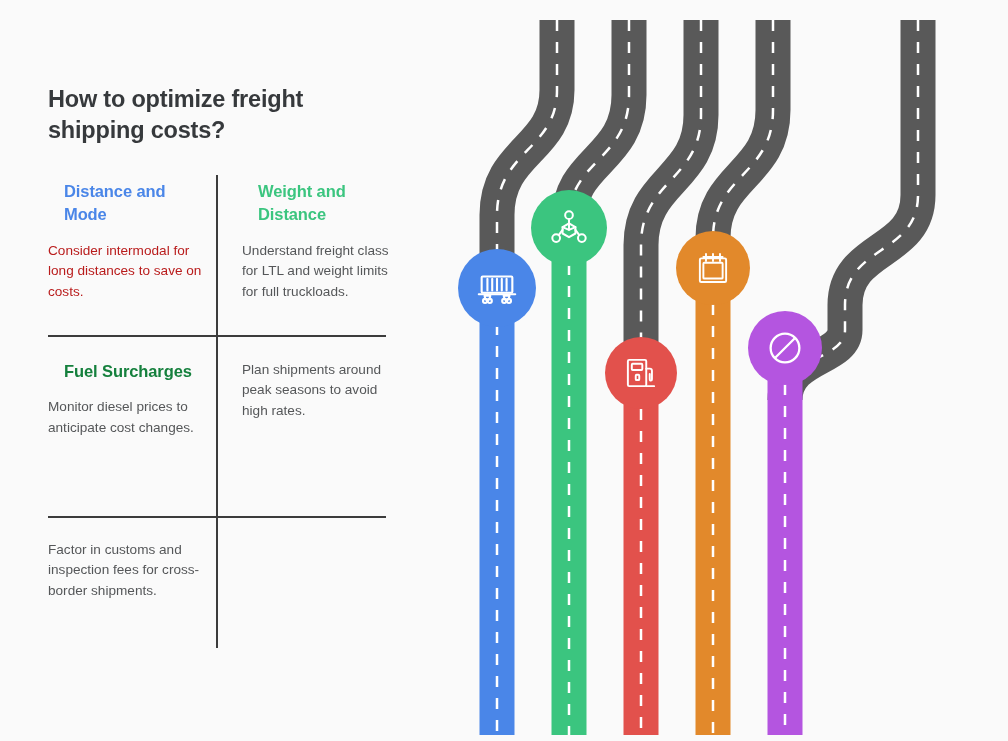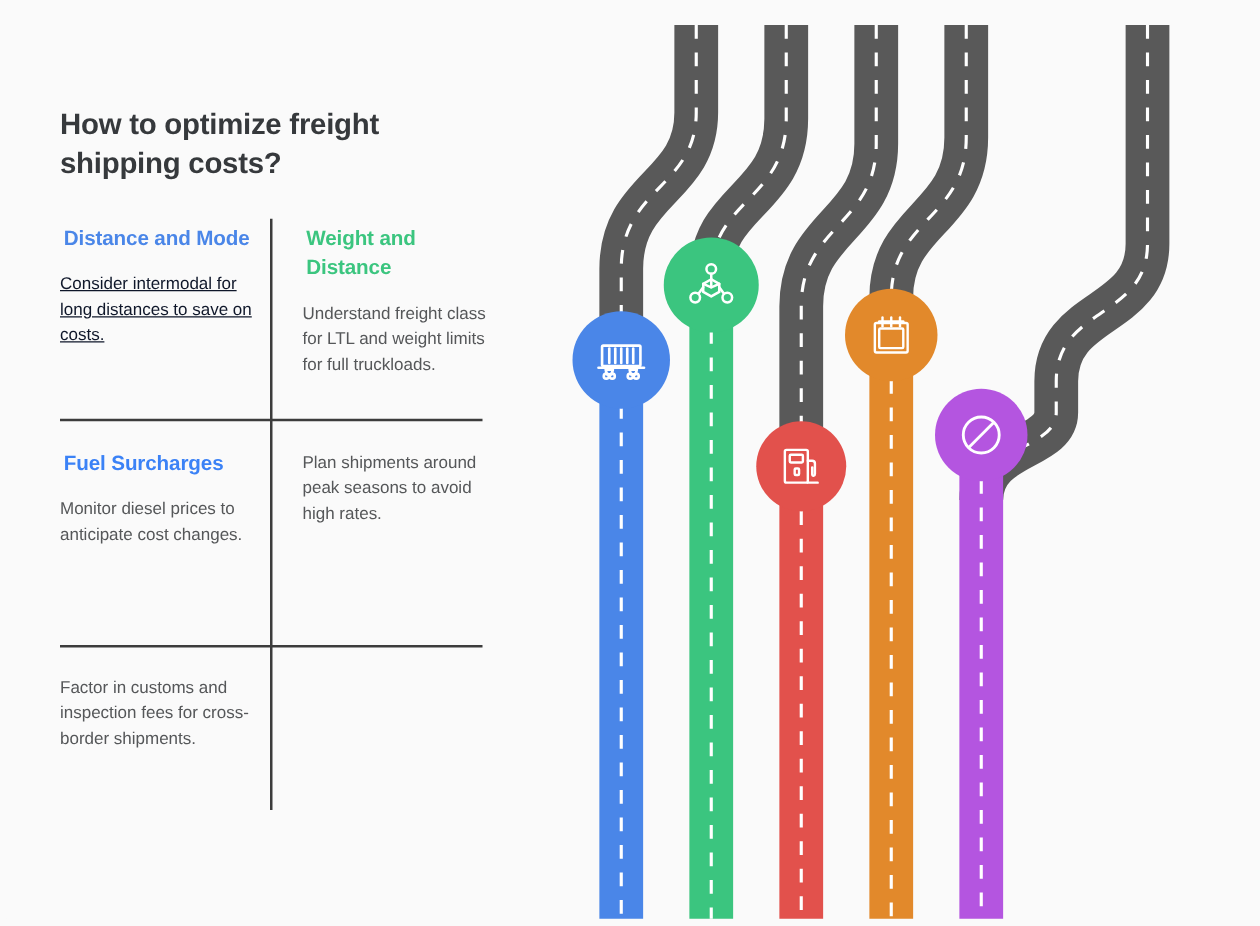--- a/index.html
+++ b/index.html
@@ -51,21 +51,21 @@
     height: 741px;
   }
   .card {
     position: absolute;
     width: 158px;
   }
   .card-title {
     font-size: 16.5px;
     font-weight: bold;
     line-height: 1.42;
-    margin: 0 0 14px 3px;
+    margin: 0 0 14px 16px;
     letter-spacing: -0.1px;
   }
   .card-body {
     font-size: 13.6px;
     line-height: 1.5;
     color: #555759;
     margin: 0;
   }
 
   .card-0 { left: 48px;  top: 180px; width: 162px; }
@@ -126,30 +126,30 @@
     <div class="page-title" style="color: rgb(54, 57, 60);">How to optimize freight shipping costs?</div>
 
     <div class="divider-h divider-h-1" style="background: rgb(60, 60, 60);"></div>
     <div class="divider-h divider-h-2" style="background: rgb(60, 60, 60);"></div>
     <div class="divider-v" style="background: rgb(60, 60, 60);"></div>
 
     <div class="cards">
 
       <div class="card card-0">
         <p class="card-title" style="color: rgb(74, 134, 232);">Distance and Mode</p>
-        <p class="card-body" style="color: #0f172a; text-decoration: underline;">Consider intermodal for long distances to save on costs.</p>
+        <p class="card-body" style="color: #b91c1c;">Consider intermodal for long distances to save on costs.</p>
       </div>
 
       <div class="card card-1">
         <p class="card-title" style="color: rgb(59, 197, 127);">Weight and Distance</p>
         <p class="card-body" style="color: rgb(85, 87, 89);">Understand freight class for LTL and weight limits for full truckloads.</p>
       </div>
 
       <div class="card card-2">
-        <p class="card-title" style="color: #3b82f6;">Fuel Surcharges</p>
+        <p class="card-title" style="color: #15803d;">Fuel Surcharges</p>
         <p class="card-body" style="color: rgb(85, 87, 89);">Monitor diesel prices to anticipate cost changes.</p>
       </div>
 
       <div class="card card-3">
         <p class="card-body" style="color: rgb(85, 87, 89);">Plan shipments around peak seasons to avoid high rates.</p>
       </div>
 
       <div class="card card-4">
         <p class="card-body" style="color: rgb(85, 87, 89);">Factor in customs and inspection fees for cross-border shipments.</p>
       </div>

